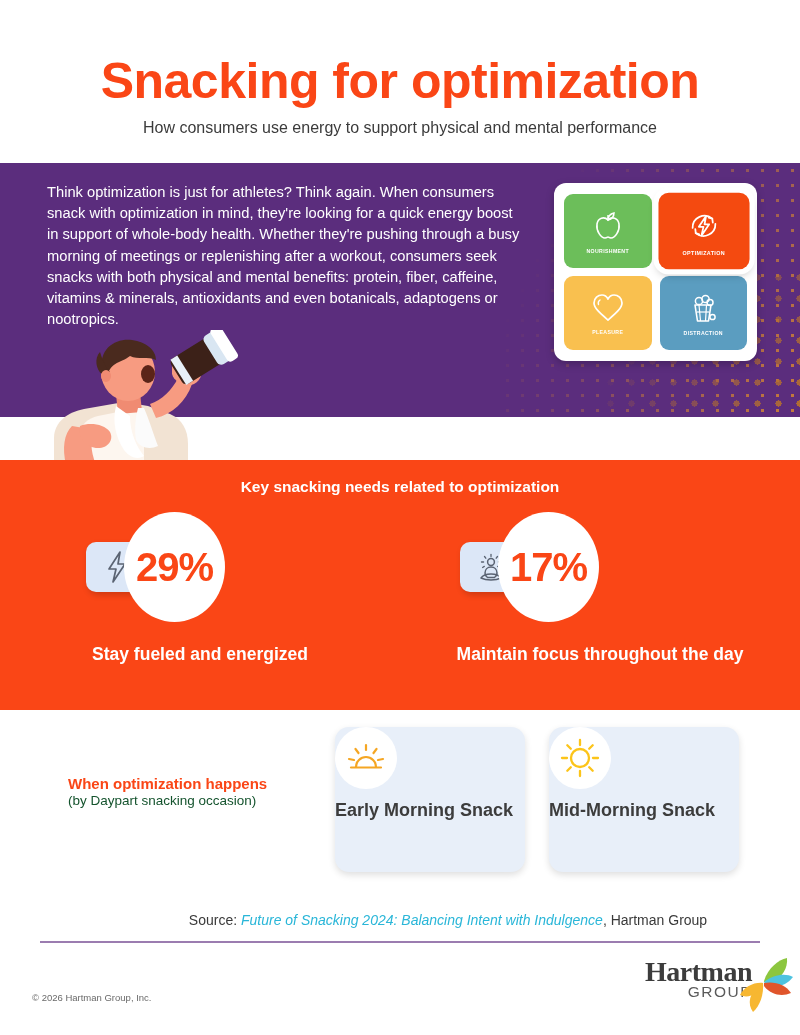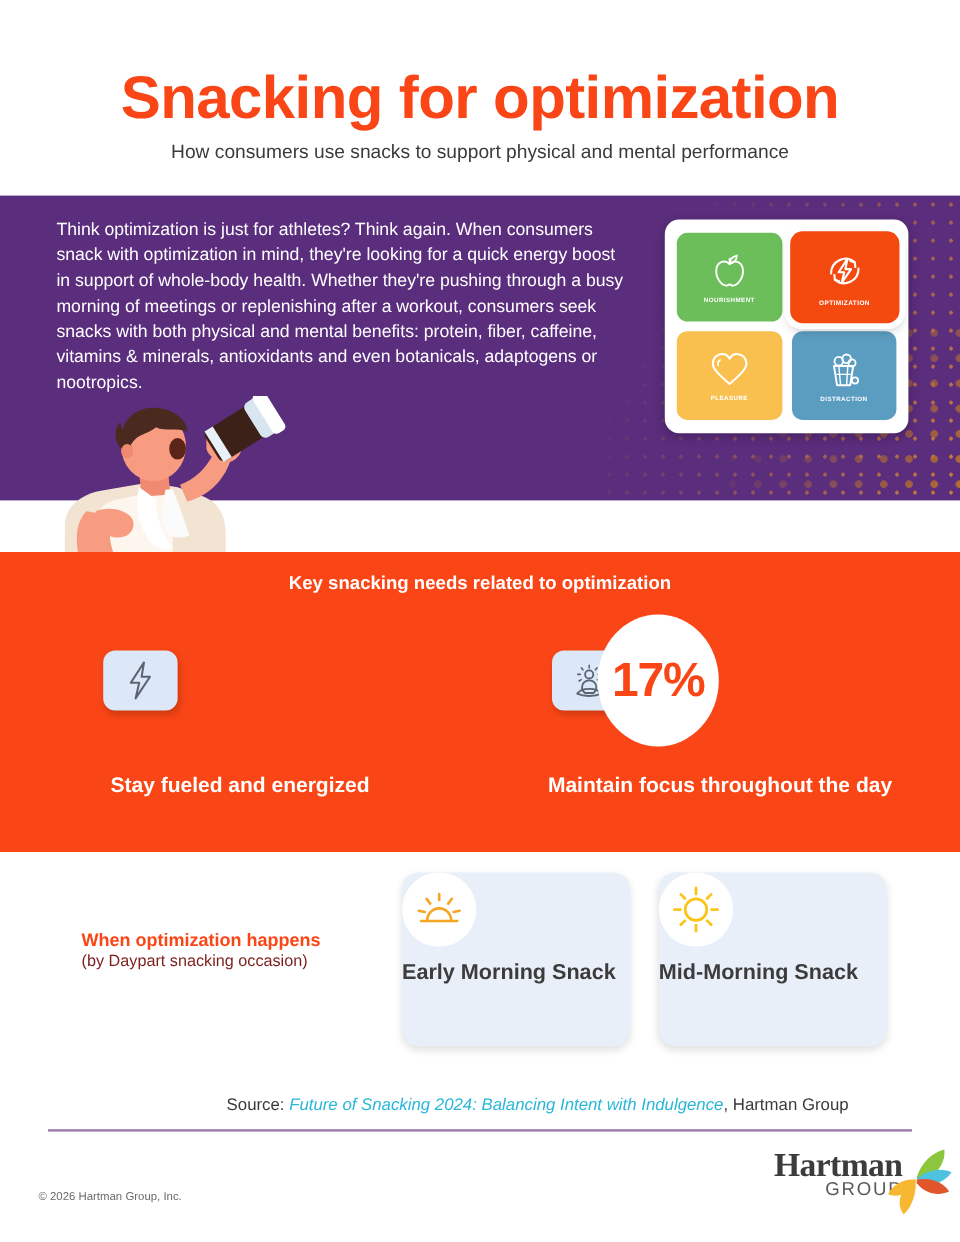--- a/index.html
+++ b/index.html
@@ -79,21 +79,21 @@
   .s1 .stat-label { padding:0 26px; }
   .s2 .icon-tile { left:60px; } .s2 .stat-circle { left:98px; }
   .s2 .stat-label { padding:0 18px; }
   .s3 .icon-tile { left:56px; } .s3 .stat-circle { left:94px; }
   .s3 .stat-label { padding:0 46px; }
 
   
   .daypart { position:absolute; top:710px; left:0; width:800px; height:180px; }
   .daypart-caption { position:absolute; left:68px; top:775px; width:260px; }
   .dp-title { font-size:15px; font-weight:700; color:#fa4616; }
-  .dp-sub { font-size:13.5px; color:#7f1d1d; margin-top:1px; }
+  .dp-sub { font-size:13.5px; color:#14532d; margin-top:1px; }
   .dp-cards { position:absolute; left:335px; top:727px; display:flex; gap:24px; }
   .dp-card { width:190px; height:145px; background:#e8eff9; border-radius:14px;
              box-shadow:0 3px 7px rgba(0,0,0,.13);
              display:flex; flex-direction:column; align-items:flex-start; }
   .dp-circle { width:62px; height:62px; background:#ffffff; border-radius:50%;
                display:flex; align-items:center; justify-content:center; }
   .dp-label { margin-top:9px; text-align:center; font-size:18px; font-weight:700;
               color:#3c3c3c; line-height:24px; }
 
   
@@ -109,21 +109,21 @@
   .logo-group { font-size:15.5px; color:#5a5a5a; letter-spacing:1.5px; margin-top:-5px; }
   .pinwheel { position:absolute; right:6px; top:952px; width:60px; height:62px; }
 </style>
 </head>
 <body>
 
 <div class="page">
 
   <div class="header">
     <div class="title">Snacking for optimization</div>
-    <div class="subtitle">How consumers use snacks to support physical and mental performance</div>
+    <div class="subtitle">How consumers use energy to support physical and mental performance</div>
   </div>
 
   <div class="purple-band">
     <div class="halftone"></div>
     <div class="halftone2"></div>
   </div>
 
   <div class="body-copy">Think optimization is just for athletes? Think again. When consumers snack with optimization in mind, they're looking for a quick energy boost in support of whole-body health. Whether they're pushing through a busy morning of meetings or replenishing after a workout, consumers seek snacks with both physical and mental benefits: protein, fiber, caffeine, vitamins &amp; minerals, antioxidants and even botanicals, adaptogens or nootropics.</div>
 
   <svg class="person" viewBox="0 0 260 135">
@@ -211,20 +211,23 @@
   <div class="stats-heading">Key snacking needs related to optimization</div>
 
   <div class="stats-row">
 
     <div class="stat s1">
       <div class="stat-visual">
         <div class="icon-tile">
           <svg width="26" height="34" viewBox="0 0 26 34">
             <path d="M16 2 L5 19 L12 19 L9 32 L21 14 L14 14 Z" fill="none" stroke="#5a6372" stroke-width="1.7" stroke-linejoin="round"></path>
           </svg>
+        </div>
+        <div class="stat-circle">
+          <span class="stat-value">29%</span>
         </div>
       </div>
       <div class="stat-label">Stay fueled and energized</div>
     </div>
 
     <div class="stat s2">
       <div class="stat-visual">
         <div class="icon-tile">
           <svg width="34" height="34" viewBox="0 0 34 34">
             <circle cx="17" cy="12" r="3.4" fill="none" stroke="#5a6372" stroke-width="1.5"></circle>

